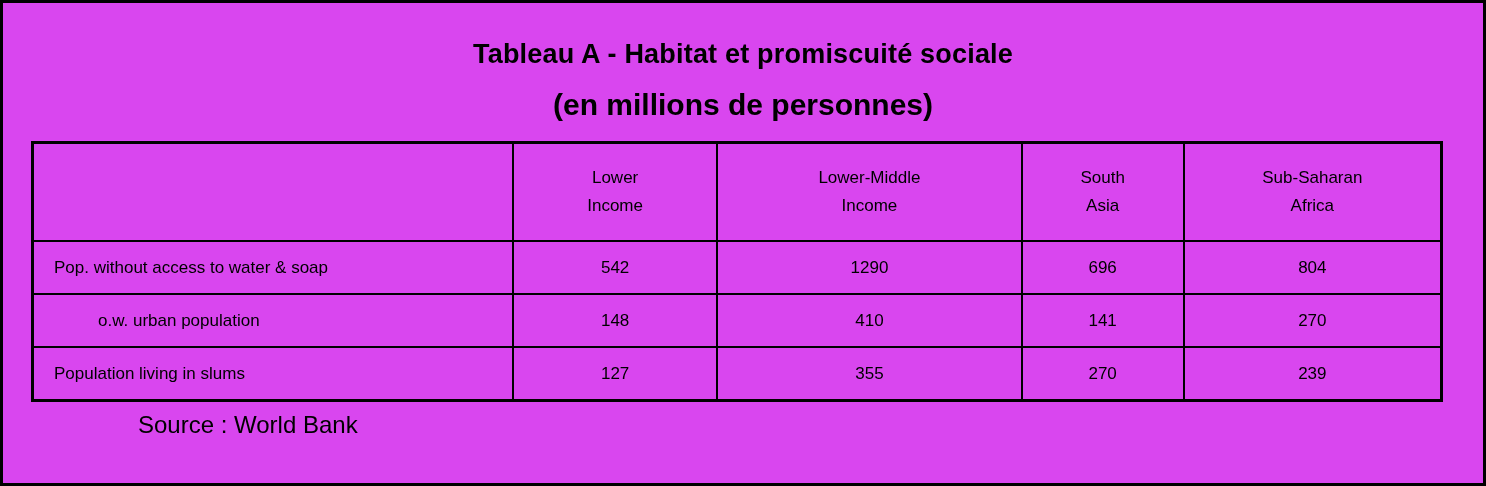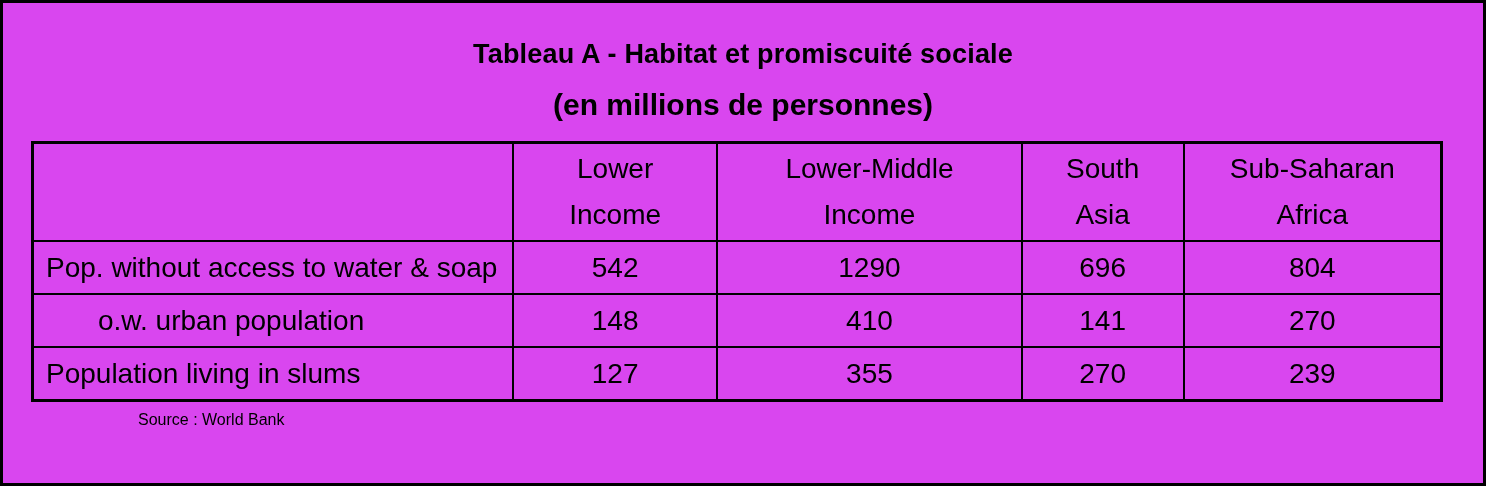--- a/index.html
+++ b/index.html
@@ -32,49 +32,49 @@
     font-weight: bold;
   }
 
   table.tbl {
     position: absolute;
     left: 28px;
     top: 138px;
     width: 1412px;
     border-collapse: collapse;
     table-layout: fixed;
-    font-size: 28px;
+    font-size: 17px;
     border: 3px solid #000000;
   }
   .tbl th, .tbl td {
     border: 2px solid #000000;
     text-align: center;
     vertical-align: middle;
     padding: 0;
     overflow: visible;
   }
   .tbl thead th {
     height: 96px;
     font-weight: normal;
     white-space: pre-line;
     line-height: 1.65;
   }
   .tbl tbody td { height: 51px; }
   td.rowlabel {
     text-align: left;
-    padding-left: 12px;
+    padding-left: 20px;
     white-space: nowrap;
   }
   td.rowlabel.indent { padding-left: 64px; margin-top: 8px; }
 
   .source-note {
     position: absolute;
     left: 135px;
     top: 408px;
-    font-size: 16px;
+    font-size: 24px;
   }
 </style>
 </head>
 <body>
 
 <div class="frame">
 
   <div class="doc-title">Tableau A - Habitat et promiscuité sociale</div>
   <div class="doc-subtitle">(en millions de personnes)</div>
 

